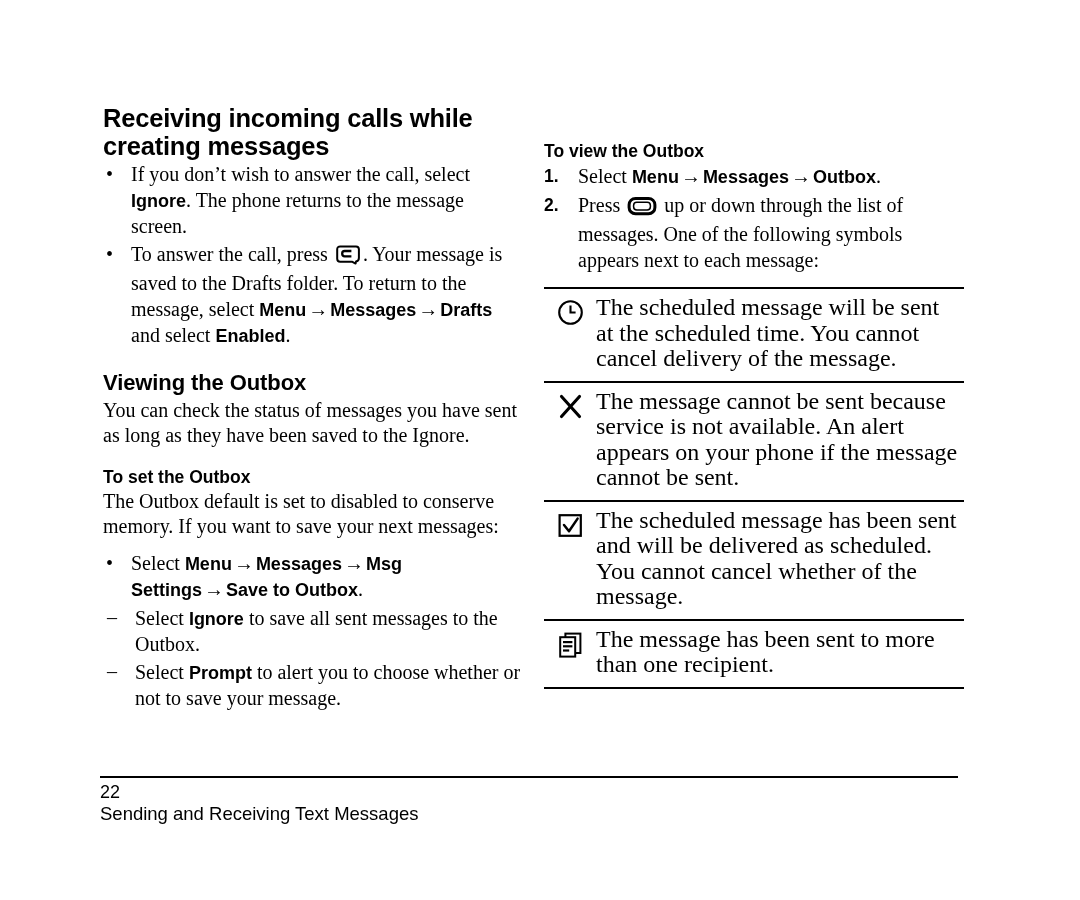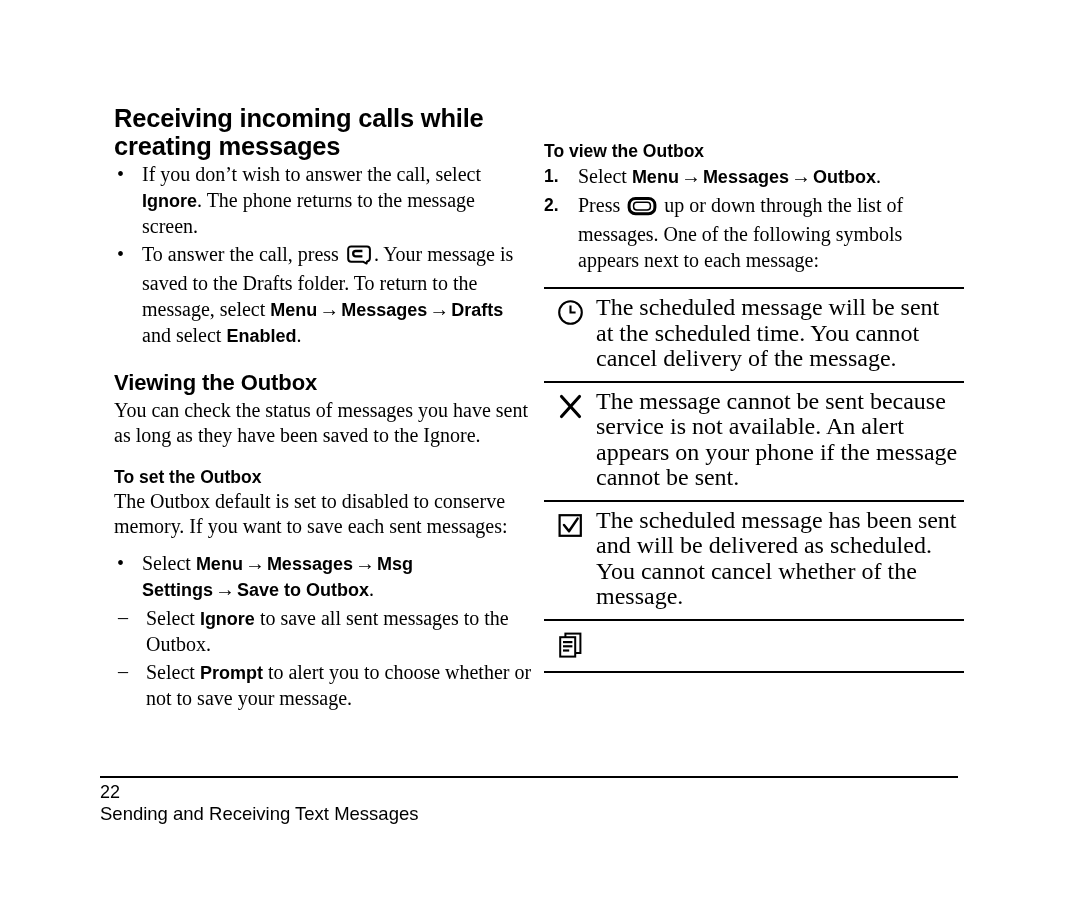--- a/index.html
+++ b/index.html
@@ -22,21 +22,21 @@
     width: 1080px;
     height: 900px;
   }
 
   
   .col {
     position: absolute;
     top: 104px;
     width: 420px;
   }
-  .col-left  { left: 114px; }
+  .col-left  { left: 103px; }
   .col-right { left: 544px; margin-top: 36px; }
 
   
   h1.sec-title {
     font-family: "Liberation Sans", sans-serif;
     font-weight: bold;
     font-size: 25.5px;
     line-height: 28px;
     margin: 0 0 2px 0;
     letter-spacing: -0.2px;
@@ -209,21 +209,21 @@
                 <path d="M2.2 4.2 C2.2 2.4 3.4 1.4 5.2 1.4 L21.0 1.4 C22.8 1.4 23.9 2.4 23.9 4.2 L23.9 13.0 C23.9 15.0 22.8 16.2 21.0 16.6 L20.6 18.6 L17.4 16.8 L5.2 16.8 C3.4 16.8 2.2 15.6 2.2 13.8 Z" fill="none" stroke="#000" stroke-width="2.0" stroke-linejoin="round"></path>
                 <path d="M16.4 6.0 L9.6 6.0 C8.0 6.0 7.2 7.0 7.2 8.6 C7.2 10.3 8.0 11.3 9.6 11.3 L16.4 11.3" fill="none" stroke="#000" stroke-width="2.3" stroke-linecap="butt"></path>
               </svg></span>. Your message is saved to the Drafts folder. To return to the message, select <b class="ui">Menu</b><span class="arrow">→</span><b class="ui">Messages</b><span class="arrow">→</span><b class="ui">Drafts</b> and select <b class="ui">Enabled</b>.</span>
       </li>
     </ul>
 
     <h2 class="sub-title">Viewing the Outbox</h2>
     <p class="body">You can check the status of messages you have sent as long as they have been saved to the Ignore.</p>
 
     <h3 class="minor-title">To set the Outbox</h3>
-    <p class="body">The Outbox default is set to disabled to conserve memory. If you want to save each sent messages:</p>
+    <p class="body">The Outbox default is set to disabled to conserve memory. If you want to save your next messages:</p>
 
     <div class="gap-sm"></div>
 
     <ul class="bullets">
       <li class="bullet">
         <span class="marker">•</span>
         <span class="rich">Select <b class="ui">Menu</b><span class="arrow">→</span><b class="ui">Messages</b><span class="arrow">→</span><b class="ui">Msg Settings</b><span class="arrow">→</span><b class="ui">Save to Outbox</b>.</span>
       </li>
     </ul>
 
@@ -301,20 +301,21 @@
           <span>
             <svg width="27" height="27" viewBox="0 0 27 27" aria-hidden="true">
               <rect x="8.4" y="2.6" width="15.0" height="19.4" fill="#ffffff" stroke="#000" stroke-width="2.0"></rect>
               <rect x="3.2" y="6.2" width="15.0" height="19.4" fill="#ffffff" stroke="#000" stroke-width="2.0"></rect>
               <rect x="6.0" y="10.0" width="9.4" height="2.2" fill="#000"></rect>
               <rect x="6.0" y="14.2" width="9.4" height="2.2" fill="#000"></rect>
               <rect x="6.0" y="18.4" width="6.2" height="2.2" fill="#000"></rect>
             </svg>
           </span>
         </div>
+        <div class="sym-cell-text">The message has been sent to more than one recipient.</div>
       </div>
 
     </div>
   </div>
 
   <div class="footer-rule"></div>
   <div class="footer">
     <span class="page-no">22</span>
     <span class="chapter">Sending and Receiving Text Messages</span>
   </div>

